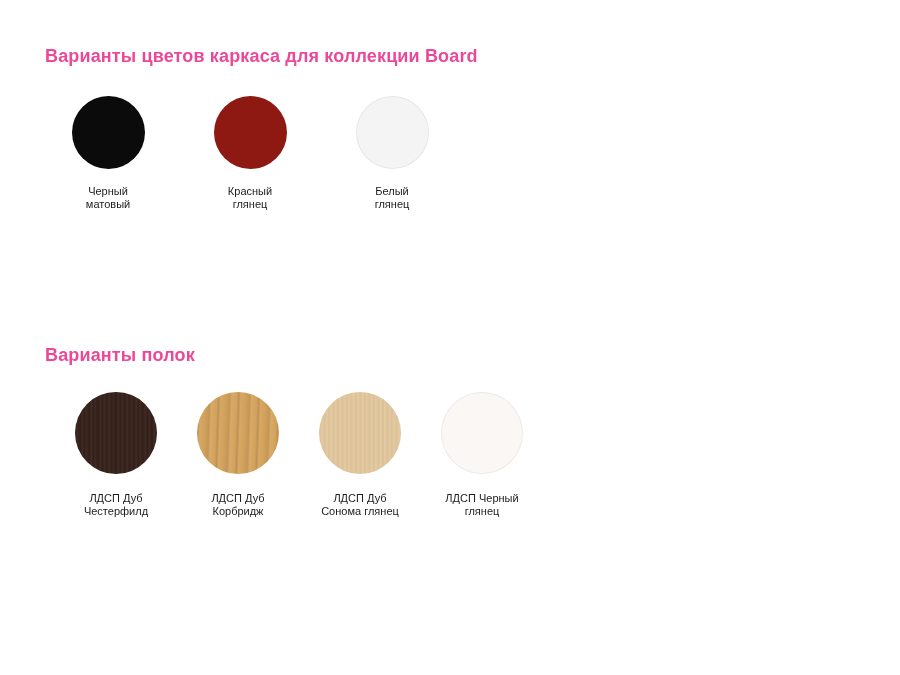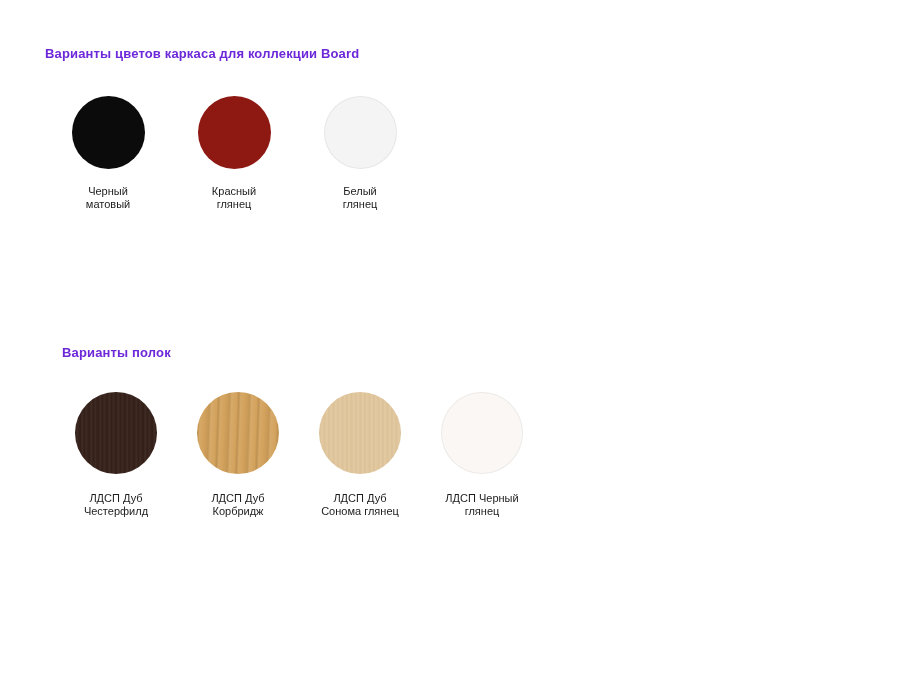--- a/index.html
+++ b/index.html
@@ -19,36 +19,36 @@
 
   .page {
     position: relative;
     width: 900px;
     height: 675px;
   }
 
   
   .section-heading {
     position: absolute;
-    font-size: 13px;
+    font-size: 18px;
     font-weight: bold;
     letter-spacing: 0.15px;
-    color: #6d28d9;
+    color: #ec4899;
     white-space: nowrap;
   }
   #frame-heading { left: 45px; top: 46px; }
-  #shelf-heading { left: 62px; top: 345px; }
+  #shelf-heading { left: 45px; top: 345px; }
 
   
   .swatch-row {
     position: absolute;
     display: flex;
     align-items: flex-start;
   }
-  #frame-row  { left: 45px; top: 96px; }
+  #frame-row  { left: 45px; top: 96px; gap: 16px; }
   #shelf-row  { left: 55px; top: 392px; }
 
   .swatch-item {
     display: flex;
     flex-direction: column;
     align-items: center;
   }
 
   #frame-row .swatch-item { width: 126px; }
   #shelf-row .swatch-item { width: 122px; }

